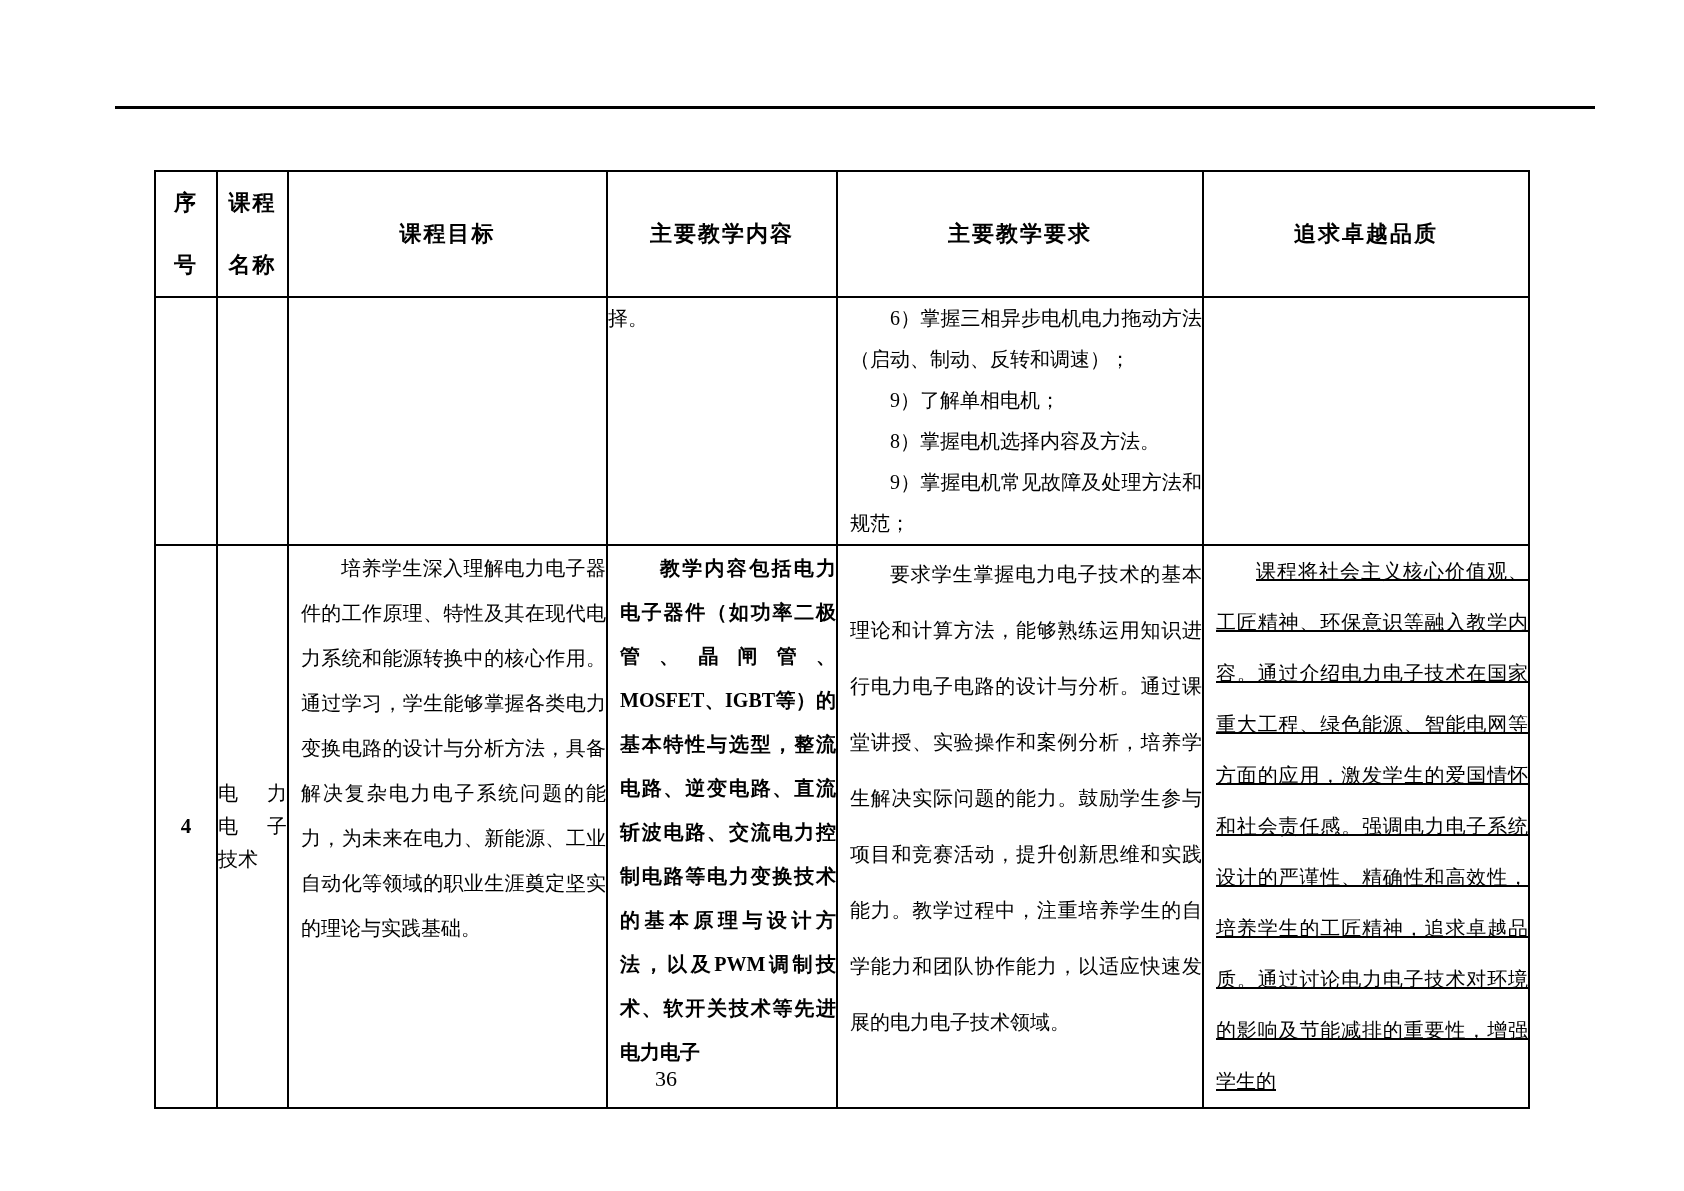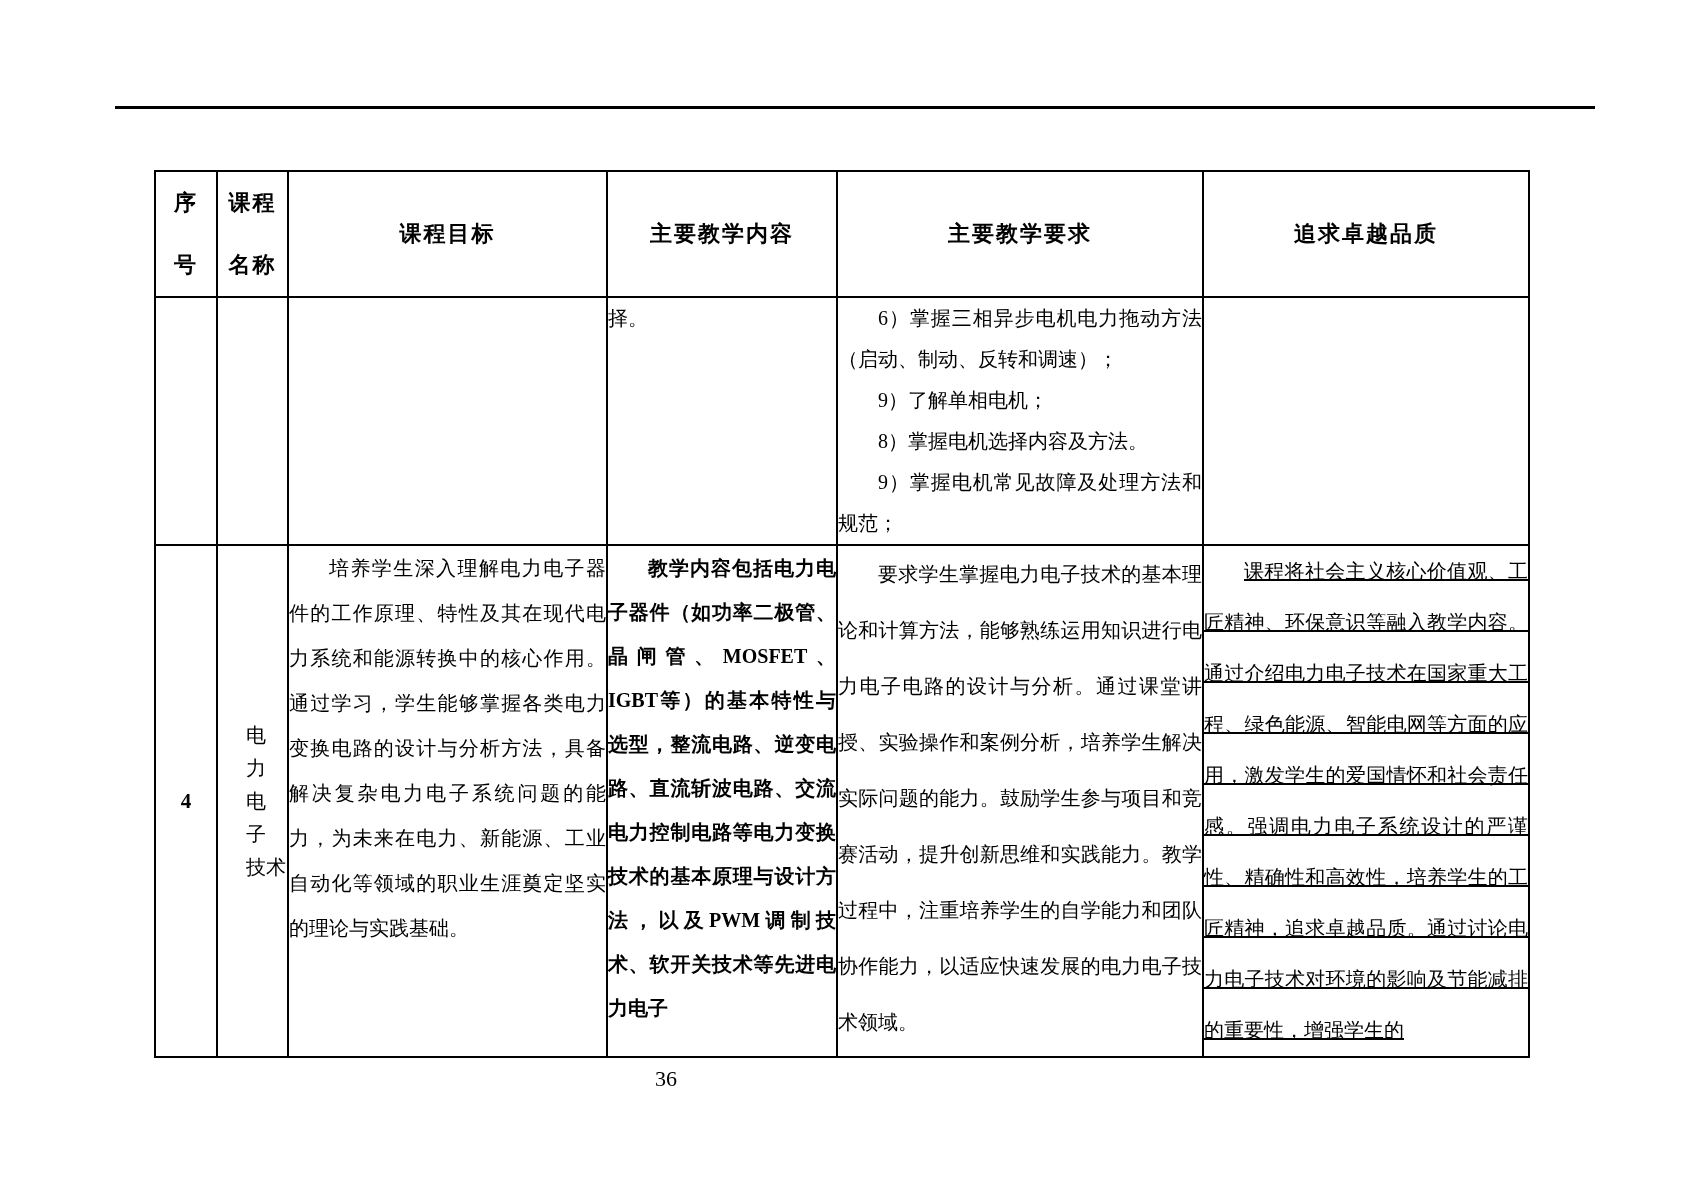--- a/index.html
+++ b/index.html
@@ -37,29 +37,29 @@
     line-height: 28px;
   }
   th .hline { display: block; line-height: 62px; }
 
   
   tr.row-cont { height: 248px; }
   tr.row-course { height: 447px; }
 
   td { font-size: 20px; vertical-align: top; }
   td p { margin: 0; }
-  .indent { text-indent: 2em; }
+  .indent { text-indent: 2em; margin-left: 12px; }
   .just { text-align: justify; }
 
   td.cell-serial {
     text-align: center; vertical-align: middle;
     font-weight: bold; font-size: 21px;
   }
   td.cell-name { vertical-align: middle; padding: 0 8px; }
-  td.cell-name .nline { line-height: 33px; padding-left: 28px; }
+  td.cell-name .nline { line-height: 33px; }
   td.cell-name .nline.stretch { text-align: justify; text-align-last: justify; }
 
   td.cell-objectives { padding: 24px 10px 0 10px; line-height: 45px; }
   td.cell-content    { padding: 8px 8px 0 8px;  line-height: 44px; font-weight: bold; }
   td.cell-content-cont { padding: 4px 8px 0 8px; line-height: 41px; }
   td.cell-requirements      { padding: 40px 10px 0 10px; line-height: 56px; }
   td.cell-requirements-cont { padding: 9px 10px 0 10px;  line-height: 41px; }
   td.cell-ideology   { padding: 8px 10px 0 10px; line-height: 51px; text-decoration: underline; }
 
   .page-number {

